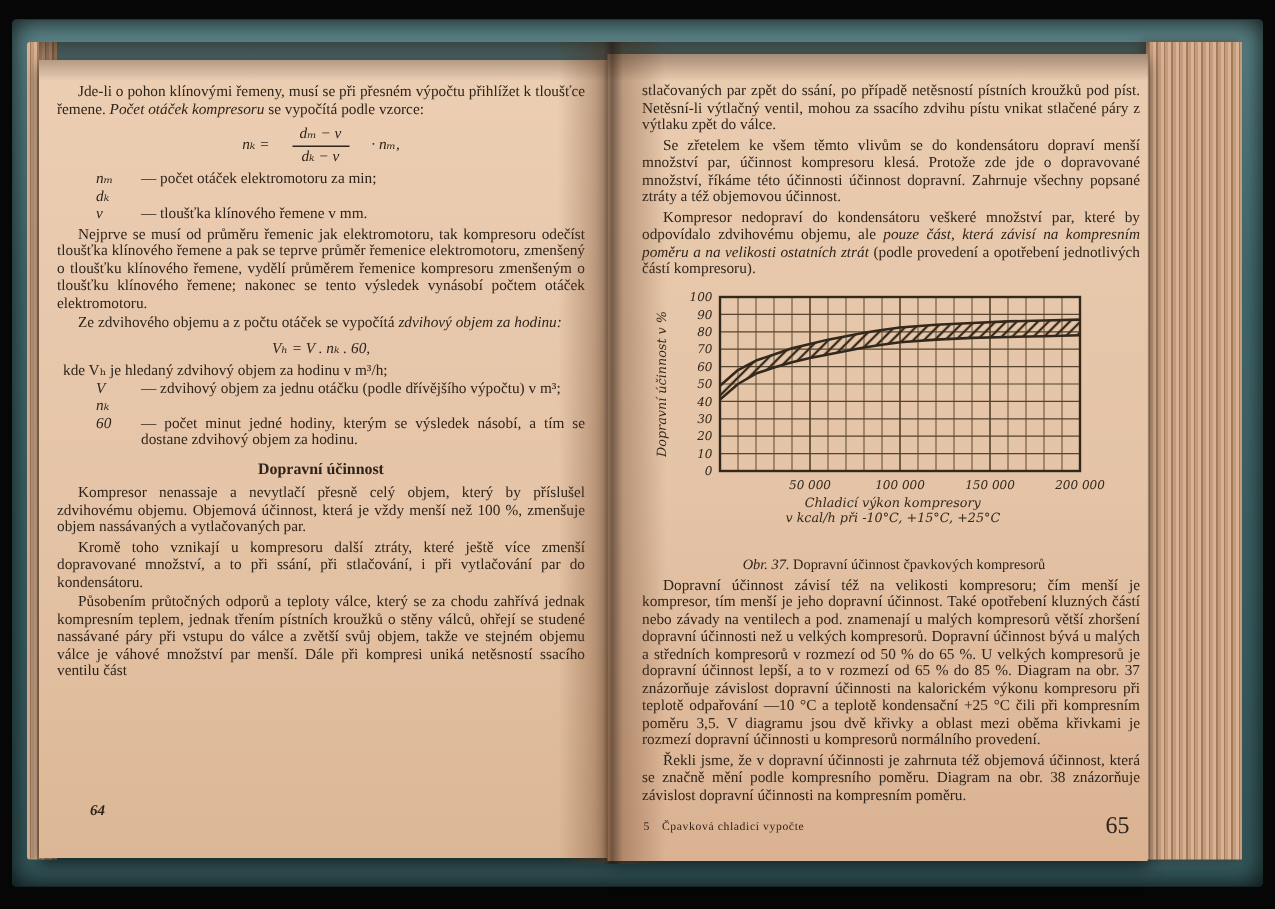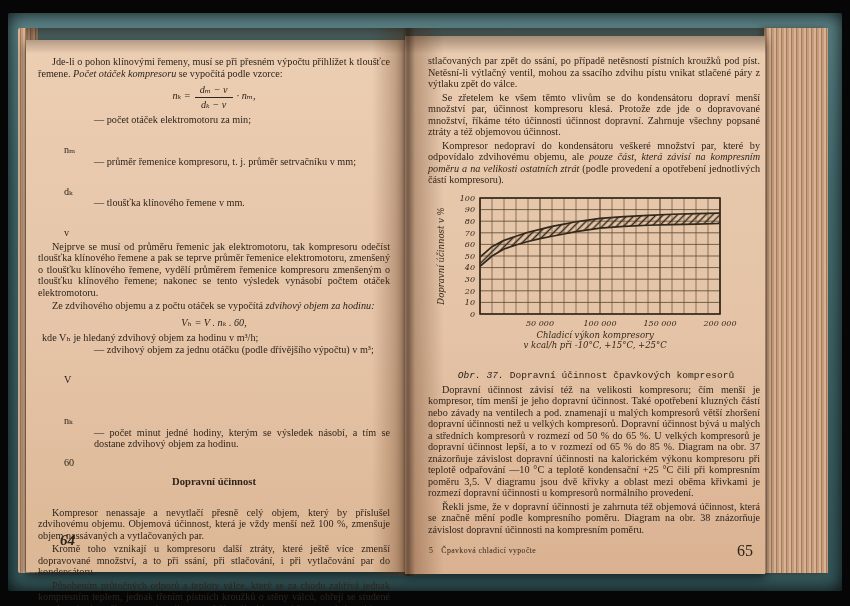--- a/index.html
+++ b/index.html
@@ -21,31 +21,31 @@
         background:linear-gradient(180deg,#eaccb0 0%,#e4c3a6 55%,#dab292 100%);
         box-shadow:0 4px 10px rgba(0,0,0,.6);}
   .gutter{position:absolute;left:372px;top:28px;width:72px;height:548px;pointer-events:none;
         background:linear-gradient(90deg,rgba(96,54,26,0) 0%,rgba(96,54,26,.38) 42%,rgba(41,20,8,.6) 50%,rgba(96,54,26,.34) 60%,rgba(96,54,26,0) 100%);}
   .topshade{position:absolute;left:26px;top:28px;width:740px;height:26px;pointer-events:none;
         background:linear-gradient(180deg,rgba(30,15,5,.5),rgba(30,15,5,0));}
   .para{margin:2px 0;}
   .ind{text-indent:14px;}
   .it{font-style:italic;margin-top:24px;}
   .formula{text-align:center;margin:5px 0 4px 0;font-style:italic;}
-  .frac{display:inline-block;vertical-align:middle;text-align:center;margin:0 4px;}
+  .frac{display:inline-block;vertical-align:middle;text-align:center;margin:0 15px;}
   .fnum{display:block;border-bottom:1px solid #2e241b;padding:0 5px 1px 5px;}
   .fden{display:block;padding-top:1px;font-style:italic;}
   .defintro{padding-left:4px;}
   .defrow{display:flex;}
-  .defrow .term{flex:0 0 30px;padding-left:26px;box-sizing:content-box;margin-top:30px;}
+  .defrow .term{flex:0 0 30px;padding-left:26px;font-style:italic;box-sizing:content-box;}
   .defrow .desc{flex:1;}
-  .heading{text-align:center;font-weight:bold;font-size:10.6px;margin:8px 0 19px 0;}
-  .pageno-left{position:absolute;left:34px;bottom:26px;font-weight:bold;font-style:italic;font-size:15px;}
+  .heading{text-align:center;font-weight:bold;font-size:10.6px;margin:8px 0 4px 0;}
+  .pageno-left{position:absolute;left:34px;bottom:26px;font-weight:bold;font-style:italic;font-size:10px;}
   .figure{margin:4px auto 2px auto;width:336px;text-align:center;}
-  .figcap{font-size:9.6px;text-align:center;margin-top:2px;font-family:Liberation Mono, monospace;}
+  .figcap{font-size:9.6px;text-align:center;margin-top:2px;}
   .rp-footer{position:absolute;left:24px;right:8px;bottom:18px;display:flex;justify-content:space-between;align-items:flex-end;}
   .sigline{font-size:7.8px;letter-spacing:.4px;}
   .sig{margin-right:8px;}
   .pageno-right{font-size:16px;margin-right:4px;margin-left:22px;}
   svg text{font-family:"DejaVu Serif","Liberation Serif",serif;}
 </style>
 </head>
 <body>
 
 <div class="scene">
@@ -60,21 +60,20 @@
       <span>nₖ =</span><span class="frac"><span class="fnum">dₘ − v</span><span class="fden">dₖ − v</span></span><span>· nₘ,</span>
     </div>
 
     <div class="defs">
       <div class="defrow">
           <span class="term">nₘ</span>
           <span class="desc">— počet otáček elektromotoru za min;</span>
         </div>
       <div class="defrow">
           <span class="term">dₖ</span>
-          <span class="desc">— průměr řemenice kompresoru, t. j. průměr setrvačníku v mm;</span>
         </div>
       <div class="defrow">
           <span class="term">v</span>
           <span class="desc">— tloušťka klínového řemene v mm.</span>
         </div>
     </div>
 
     <p class="para ind">Nejprve se musí od průměru řemenic jak elektromotoru, tak kompresoru odečíst tloušťka klínového řemene a pak se teprve průměr řemenice elektromotoru, zmenšený o tloušťku klínového řemene, vydělí průměrem řemenice kompresoru zmenšeným o tloušťku klínového řemene; nakonec se tento výsledek vynásobí počtem otáček elektromotoru.</p>
 
     <p class="para ind"><span>Ze zdvihového objemu a z počtu otáček se vypočítá </span><span class="it">zdvihový objem za hodinu:</span></p>

